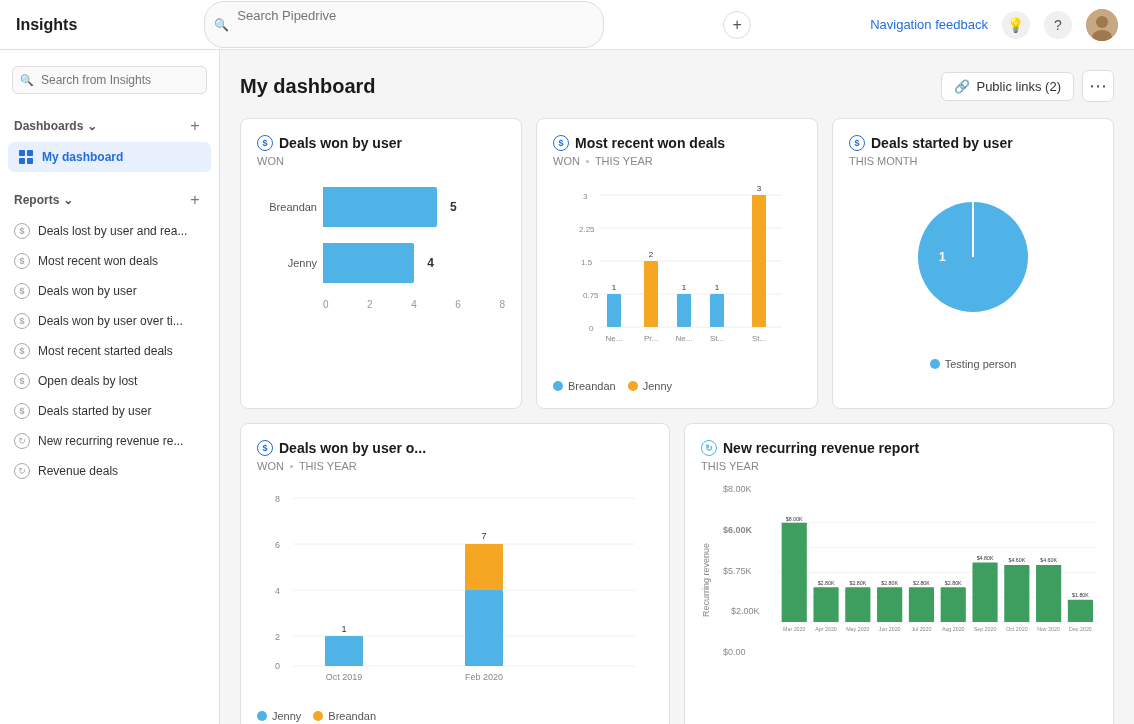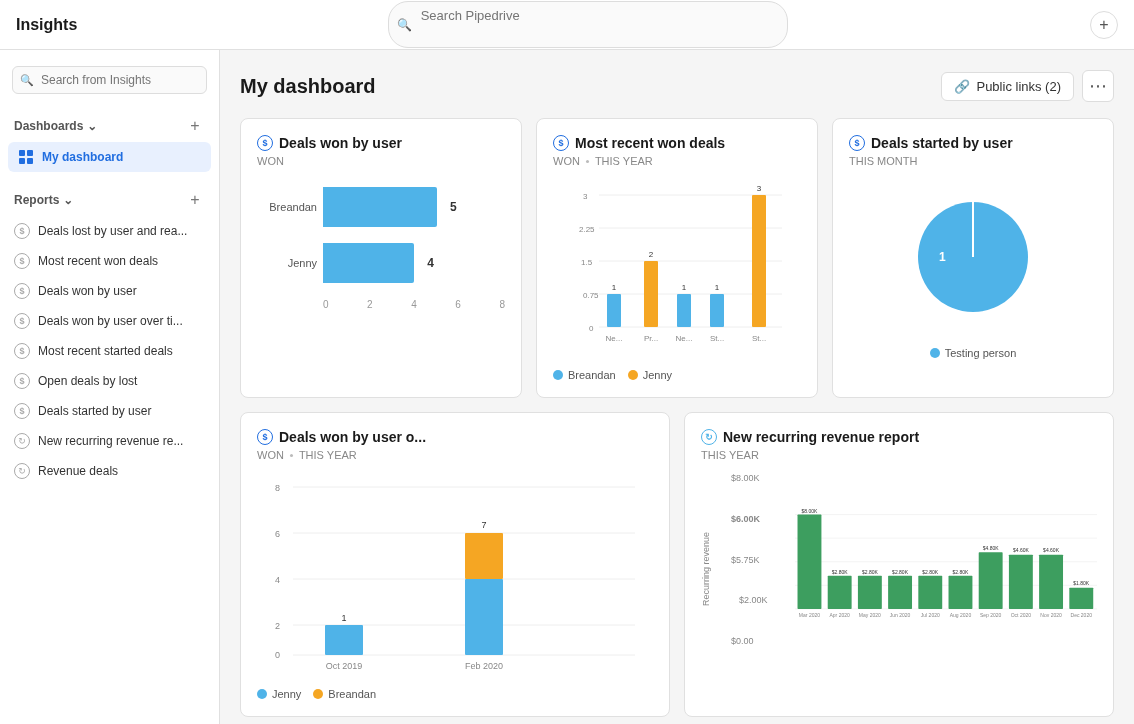--- a/index.html
+++ b/index.html
@@ -325,21 +325,21 @@
       align-items: center;
       justify-content: center;
       flex-direction: column;
       padding: 8px 0;
     }
 
     
     .legend {
       display: flex;
       gap: 12px;
-      margin-top: 12px;
+      margin-top: 23px;
       flex-wrap: wrap;
     }
     .legend-item {
       display: flex;
       align-items: center;
       gap: 5px;
       font-size: 11px;
       color: #555;
     }
     .legend-dot {
@@ -350,20 +350,32 @@
 </head>
 <body>
 
 <nav class="top-nav">
   <span class="top-nav-logo">Insights</span>
   <div class="top-nav-search">
     <span class="search-icon-nav">🔍</span>
     <input type="text" placeholder="Search Pipedrive" style="">
   </div>
   <button class="top-nav-plus">+</button>
+  <div class="top-nav-right">
+    <span class="nav-feedback">Navigation feedback</span>
+    <div class="nav-icon-btn">💡</div>
+    <div class="nav-icon-btn">?</div>
+    <div class="nav-avatar">
+      <svg width="32" height="32" viewBox="0 0 32 32">
+          <circle cx="16" cy="16" r="16" fill="#c8a882"></circle>
+          <circle cx="16" cy="13" r="6" fill="#a07850"></circle>
+          <ellipse cx="16" cy="28" rx="10" ry="7" fill="#a07850"></ellipse>
+        </svg>
+    </div>
+  </div>
 </nav>
 
 <div class="layout">
 
   <aside class="sidebar">
     <div class="sidebar-search">
       <span class="search-icon-side">🔍</span>
       <input type="text" placeholder="Search from Insights" style="">
     </div>
 
@@ -615,21 +627,21 @@
       </div>
 
       <div class="chart-card">
         <div class="chart-card-title">
           <span class="recur-icon" style="border-color:#4fb3e8;color:#4fb3e8;">↻</span>
           <span>New recurring revenue report</span>
         </div>
         <div class="chart-card-subtitle">
           <span>THIS YEAR</span>
         </div>
-        <div style="position:relative; display:flex; gap:20px;justify-content:space-between;">
+        <div style="position:relative; display:flex; gap:12px;justify-content:space-between;">
 
           <div style="writing-mode:vertical-rl; transform:rotate(180deg); font-size:9px; color:#888; white-space:nowrap; align-self:center;">Recurring revenue</div>
           <div style="width:44px; display:flex; flex-direction:column; justify-content:space-between; padding-bottom:20px;">
             <span style="font-size:9px;color:#888;">$8.00K</span>
             <span style="font-size:9px;color:#888;font-weight:bold;">$6.00K</span>
             <span style="font-size:9px;color:#888;">$5.75K</span>
             <span style="font-size:9px;color:#888;padding-left:8px;">$2.00K</span>
             <span style="font-size:9px;color:#888;">$0.00</span>
           </div>
           <div style="flex:1;">

